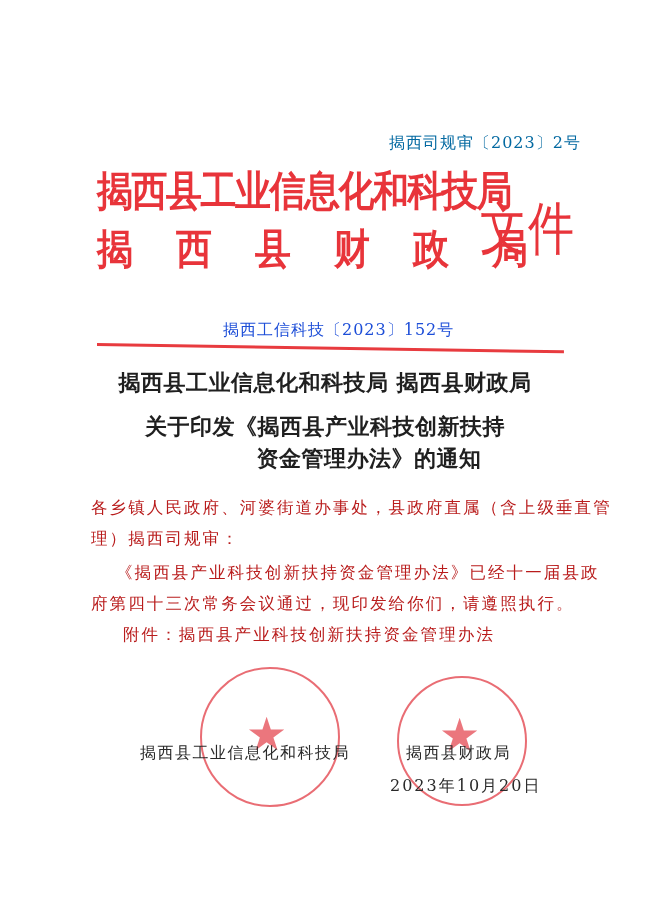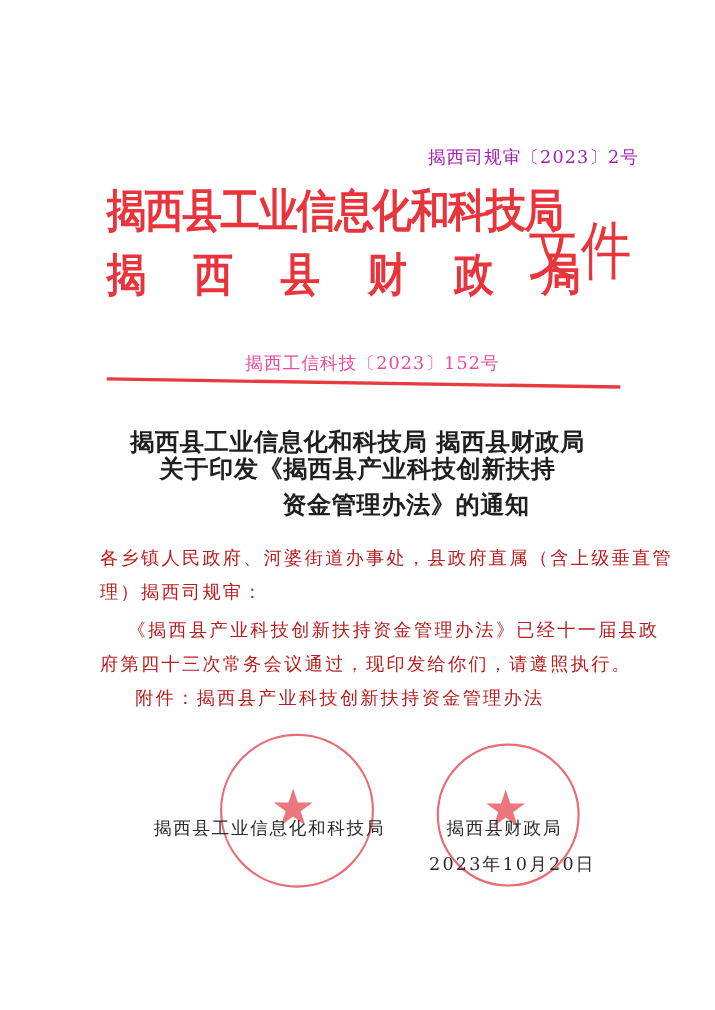--- a/index.html
+++ b/index.html
@@ -1,28 +1,28 @@
 <!DOCTYPE html>
 <html><head>
 <meta charset="utf-8">
 <style>
   html, body { margin:0; padding:0; }
   body { width:650px; height:918px; background:#ffffff; position:relative; overflow:hidden;
          font-family:"DejaVu Serif", "Liberation Serif", serif; color:#222; }
   .abs { position:absolute; white-space:nowrap; }
-  .docno-top { left:389px; top:133px; font-size:16px; letter-spacing:1px; color:#a21caf; }
+  .docno-top { left:389px; top:133px; font-size:16px; letter-spacing:1px; color:#0369a1; }
   .red { color:#e8343a; font-family:"DejaVu Sans", "Liberation Sans", sans-serif; font-weight:bold; }
   .hdr1 { left:97px; top:164px; font-size:36px; letter-spacing:-1.5px; transform:scaleY(1.15); transform-origin:top left; }
   .hdr2 { left:97px; top:222px; font-size:36px; transform:scaleY(1.15); transform-origin:top left; }
   .hdr2 span { display:inline-block; width:79px; }
   .wenjian { left:480px; top:190px; font-size:46px; font-weight:normal; letter-spacing:2px; transform:scaleY(1.25); transform-origin:top left; }
-  .docno { left:223px; top:320px; font-size:16px; letter-spacing:1px; color:#ec4899; }
+  .docno { left:223px; top:320px; font-size:16px; letter-spacing:1px; color:#1d4ed8; }
   .redline { left:97px; top:343px; width:467px; height:3px; background:#e83b3f; transform:rotate(0.9deg); transform-origin:left center; }
   .title { left:0; width:650px; text-align:center; font-size:22px; font-weight:bold; color:#1f1f1f; letter-spacing:0.5px; }
-  .t1 { top:387px; box-sizing:border-box; }
+  .t1 { top:368px; box-sizing:border-box; }
   .t2 { top:412px; }
   .t3 { top:444px;margin-left:44px; }
   .body { font-size:16.5px; color:#b91c1c; letter-spacing:2.1px; }
   .stamp { position:absolute; border:2px solid rgba(226,60,70,0.75); border-radius:50%; }
   .stamp-star { position:absolute; color:rgba(226,60,70,0.7); font-size:46px; line-height:1; }
   .sig { font-size:16px; color:#2a2a2a; letter-spacing:1.5px; }
 </style>
 </head>
 <body>
 

